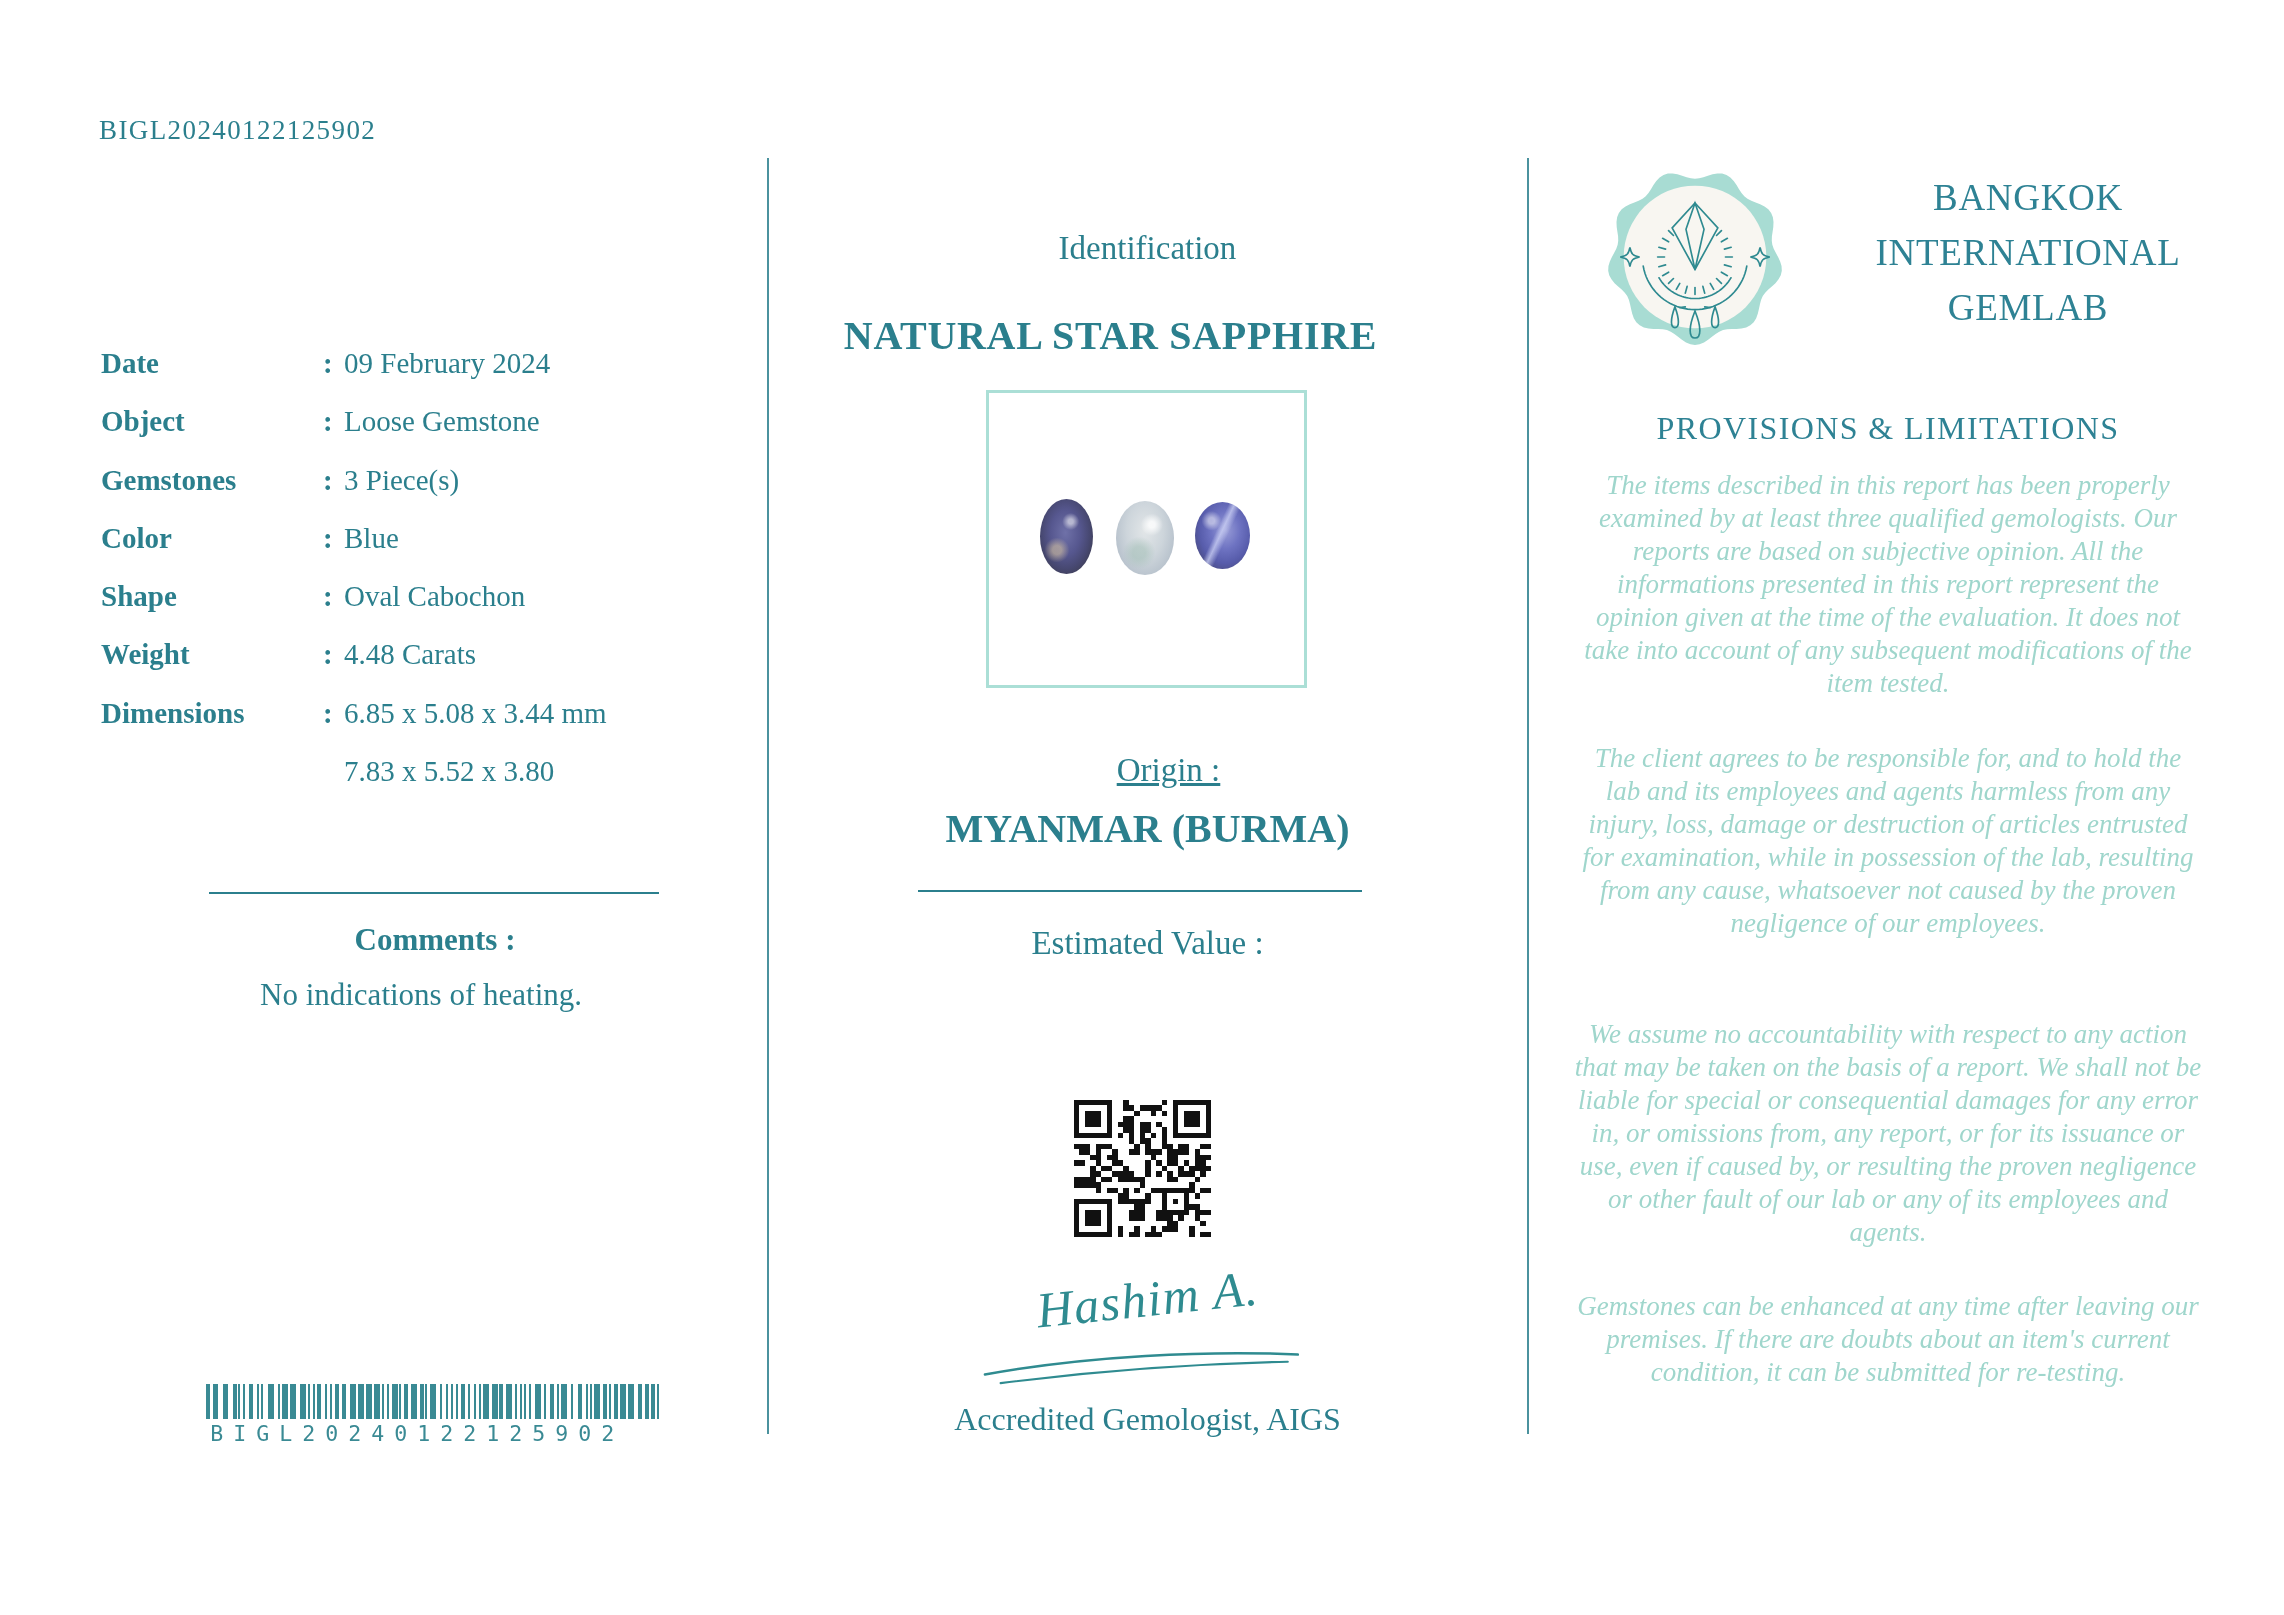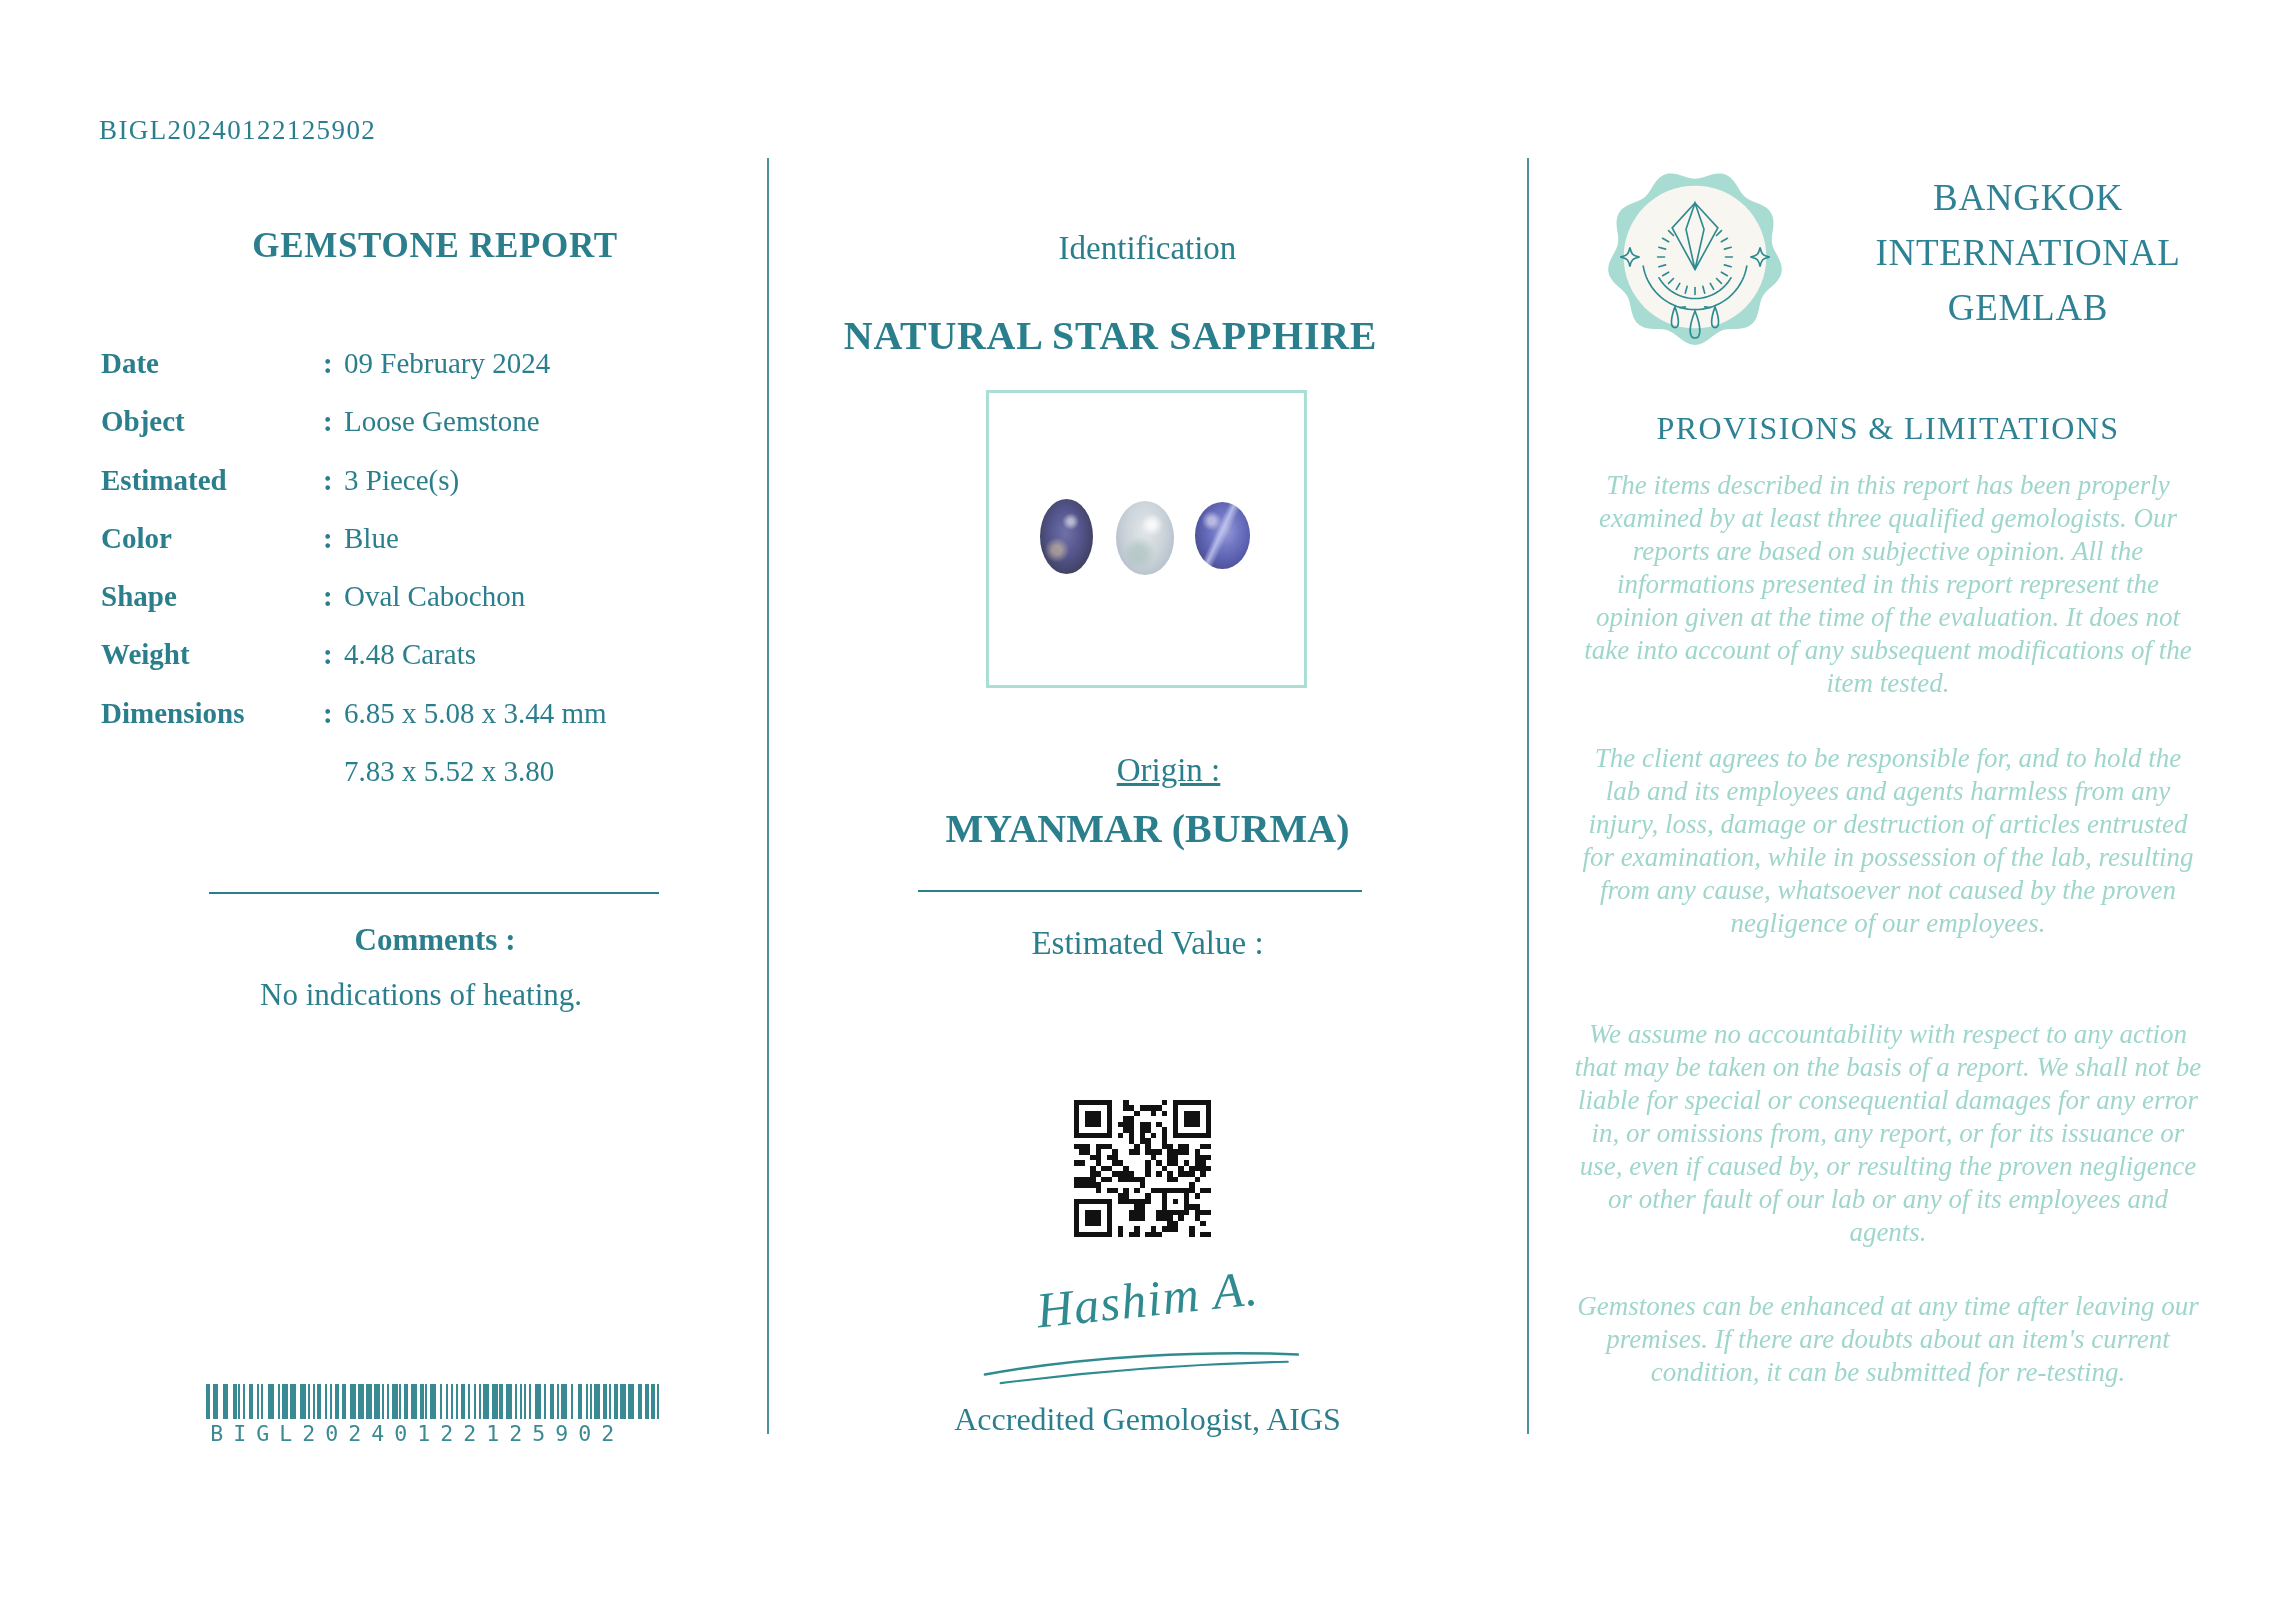--- a/index.html
+++ b/index.html
@@ -82,35 +82,34 @@
 </head>
 <body>
 
 <div class="page">
 
   <div class="abs report-number">BIGL20240122125902</div>
 
   <div class="abs vline l"></div>
   <div class="abs vline r"></div>
 
-  <div class="abs left-title ctr">GEMSTONE REPORT</div>
 
   <div class="abs fields">
     <div class="frow" style="top:0px">
       <span class="lab">Date</span>
       <span class="col">:</span>
       <span class="val">09 February 2024</span>
     </div>
     <div class="frow" style="top:58px">
       <span class="lab">Object</span>
       <span class="col">:</span>
       <span class="val">Loose Gemstone</span>
     </div>
     <div class="frow" style="top:117px">
-      <span class="lab">Estimated</span>
+      <span class="lab">Gemstones</span>
       <span class="col">:</span>
       <span class="val">3 Piece(s)</span>
     </div>
     <div class="frow" style="top:175px">
       <span class="lab">Color</span>
       <span class="col">:</span>
       <span class="val">Blue</span>
     </div>
     <div class="frow" style="top:233px">
       <span class="lab">Shape</span>

